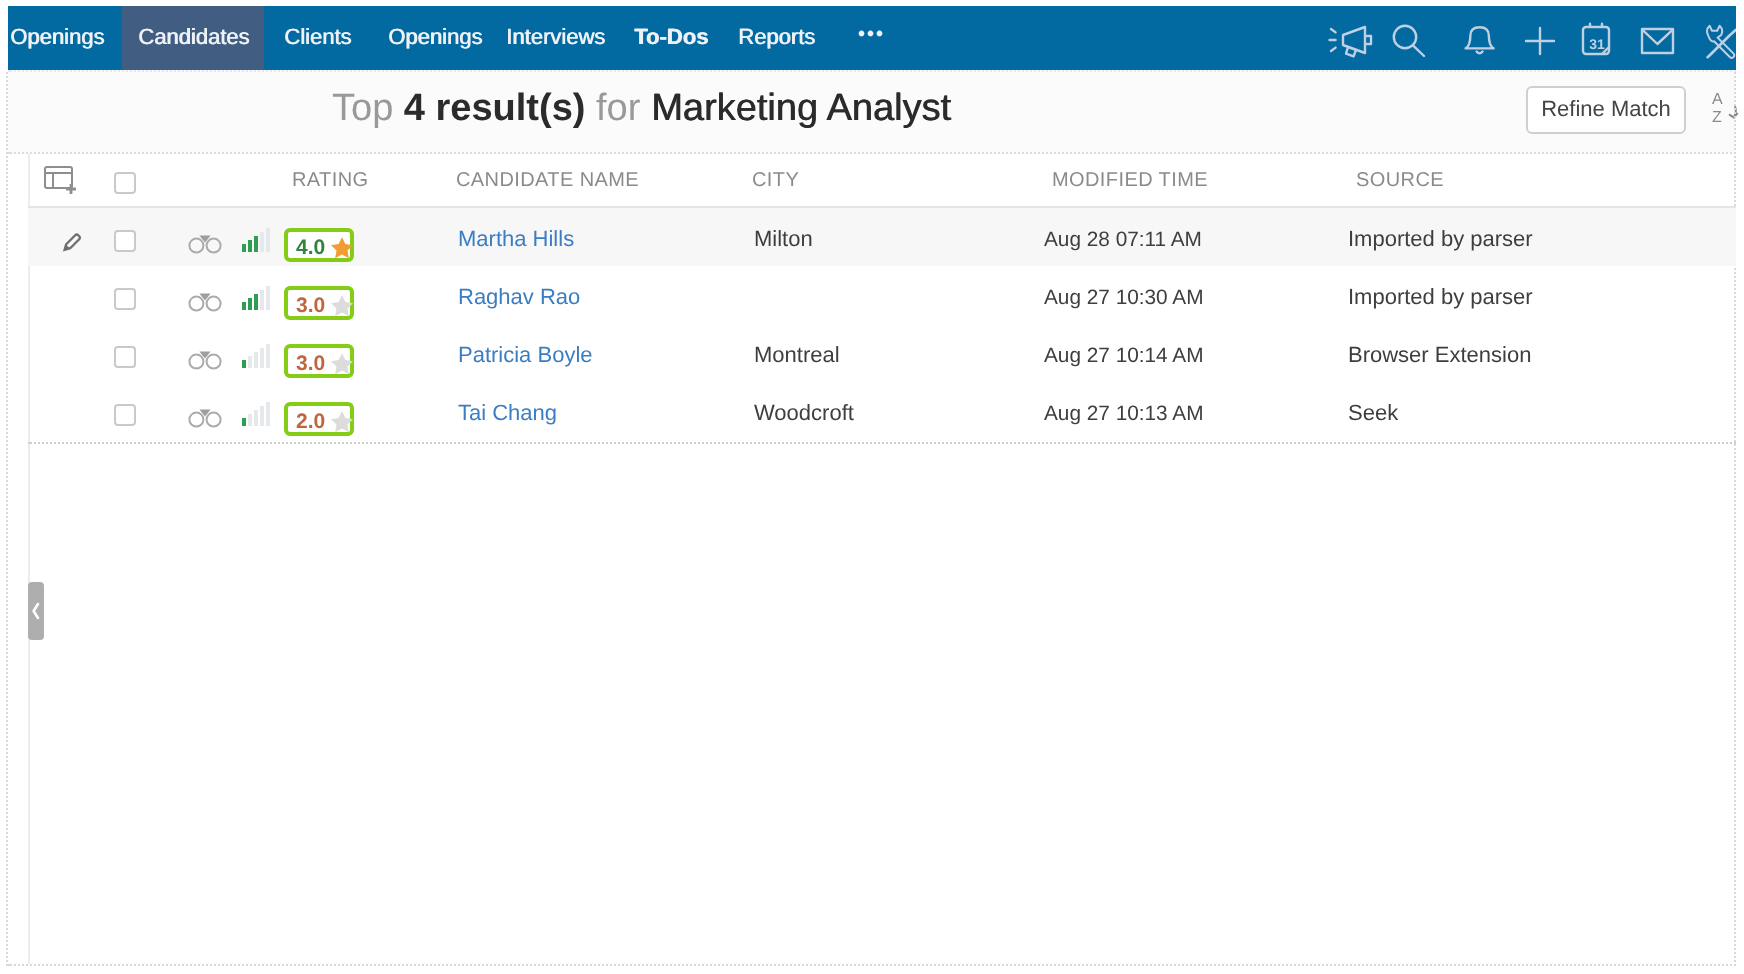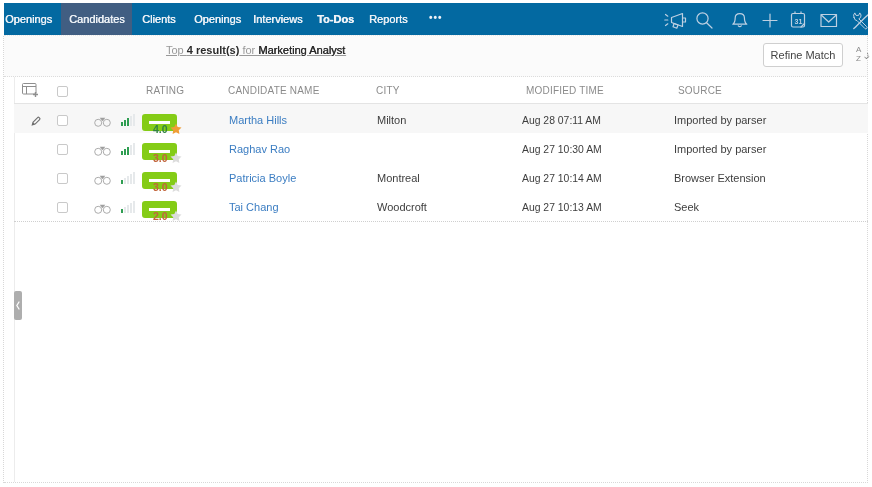--- a/index.html
+++ b/index.html
@@ -8,41 +8,41 @@
 .abs { position:absolute; }
 
 
 #nav { left:4px; top:3px; width:864px; height:32px; background:#0369a1; }
 .navitem { position:absolute; top:0; height:32px; line-height:32px; color:#eef2f7; font-size:11px; font-weight:400; white-space:nowrap; text-shadow:0.4px 0 0 #eef2f7; }
 #tab-candidates { position:absolute; left:57px; top:0; width:71px; height:32px; background:#415e82; }
 .navdots { position:absolute; top:0; height:32px; line-height:30px; color:#eef2f7; font-size:10px; font-weight:700; letter-spacing:1px; }
 
 
 #toolbar { left:4px; top:35px; width:864px; height:42px; background:#fbfbfb; border-top:1px dotted #e8e8e8; border-bottom:1px dotted #dcdcdc; }
-#heading { position:absolute; left:166px; top:44px; font-size:11px; color:#999; white-space:nowrap;text-decoration:underline; }
+#heading { position:absolute; left:166px; top:44px; font-size:19px; color:#999; white-space:nowrap; }
 #heading b { color:#2b2b2b; font-weight:700; }
 #heading .dk { color:#2b2b2b; font-weight:400; text-shadow:0.35px 0 0 #2b2b2b; }
 #refine { position:absolute; left:763px; top:43px; width:80px; height:24px; background:#fff; border:1px solid #cfcfcf; border-radius:3px; font-size:11px; color:#444; text-align:center; line-height:22px; }
 
 
 #panel { left:4px; top:77px; width:864px; height:406px; background:#fff; border-bottom:1px dotted #d8d8d8; }
 #panel-left { left:3px; top:36px; width:1px; height:447px; border-left:1px dotted #d8d8d8; }
 #panel-right { left:867px; top:36px; width:1px; height:447px; border-left:1px dotted #d8d8d8; }
 #grid-left { left:14px; top:77px; width:1px; height:405px; background:#ececec; }
 
 
 #thead { left:14px; top:77px; width:854px; height:27px; border-bottom:1px solid #e4e4e4; }
 .hlabel { position:absolute; top:8px; font-size:10px; color:#8b8b8b; letter-spacing:0.2px; white-space:nowrap; }
 .row { position:absolute; left:14px; width:854px; height:29px; }
 .row1 { background:#f7f7f7; }
 .cell { position:absolute; top:2px; height:29px; line-height:29px; font-size:11px; color:#3e3e3e; white-space:nowrap; }
 .name { color:#3b7dc2; }
 .mono { font-size:10.4px; }
 .checkbox { position:absolute; width:11px; height:11px; border:1px solid #c9c9c9; border-radius:2px; background:#fff; }
-.chip { position:absolute; left:128px; top:10px; width:35px; height:17px; border:7px solid #84cc16; border-radius:3px; background:#fff; }
+.chip { position:absolute; left:128px; top:10px; width:35px; height:17px; border:2px solid #84cc16; border-radius:3px; background:#fff; }
 .chip .num { position:absolute; left:4px; top:2px; font-size:10.5px; font-weight:700; }
 .green { color:#31833f; }
 .orange { color:#c2653c; }
 #bottomdash { left:14px; top:221px; width:854px; height:1px; border-top:1px dotted #cfcfcf; }
 
 
 #handle { left:14px; top:291px; width:8px; height:29px; background:#aeaeae; border-radius:2px; }
 </style>
 </head>
 <body>

